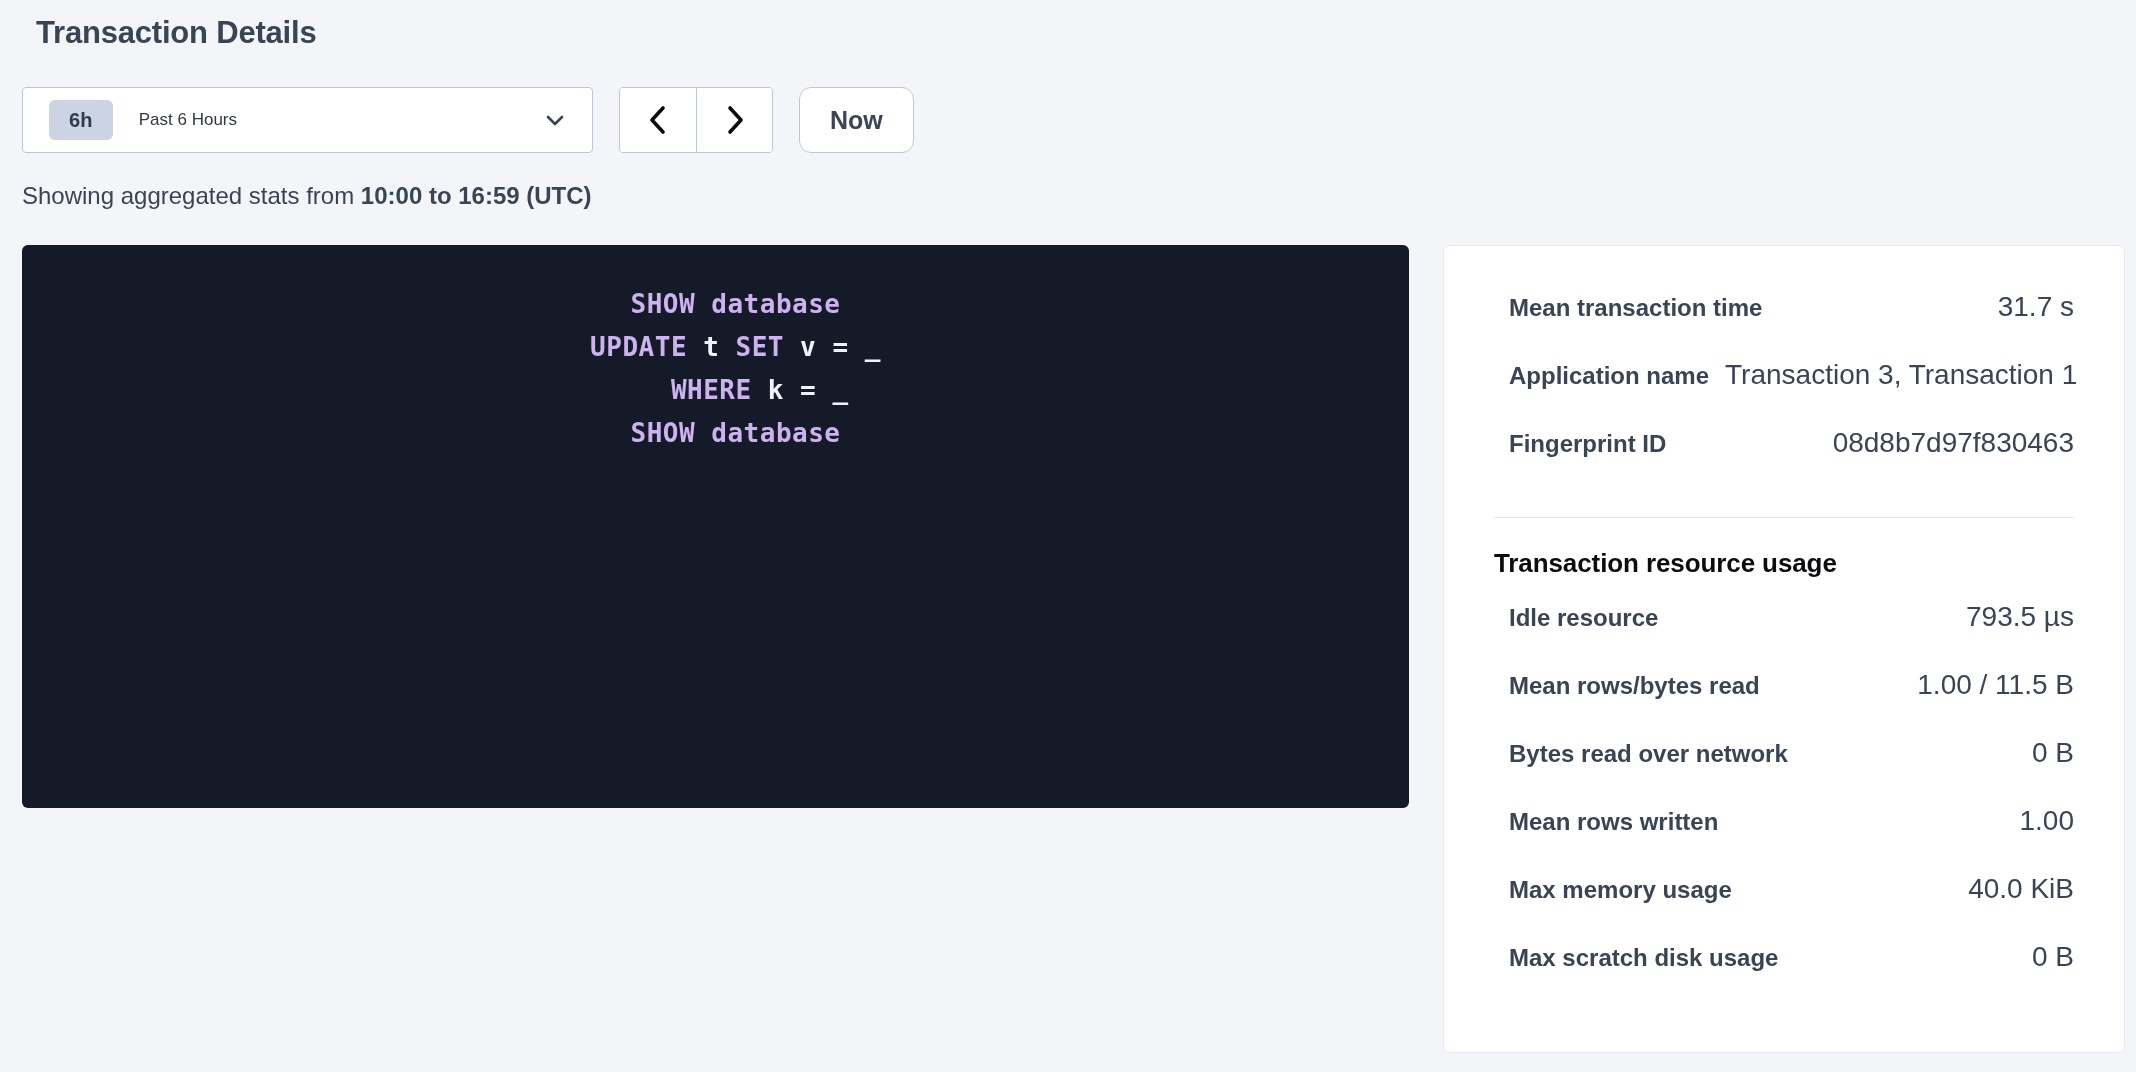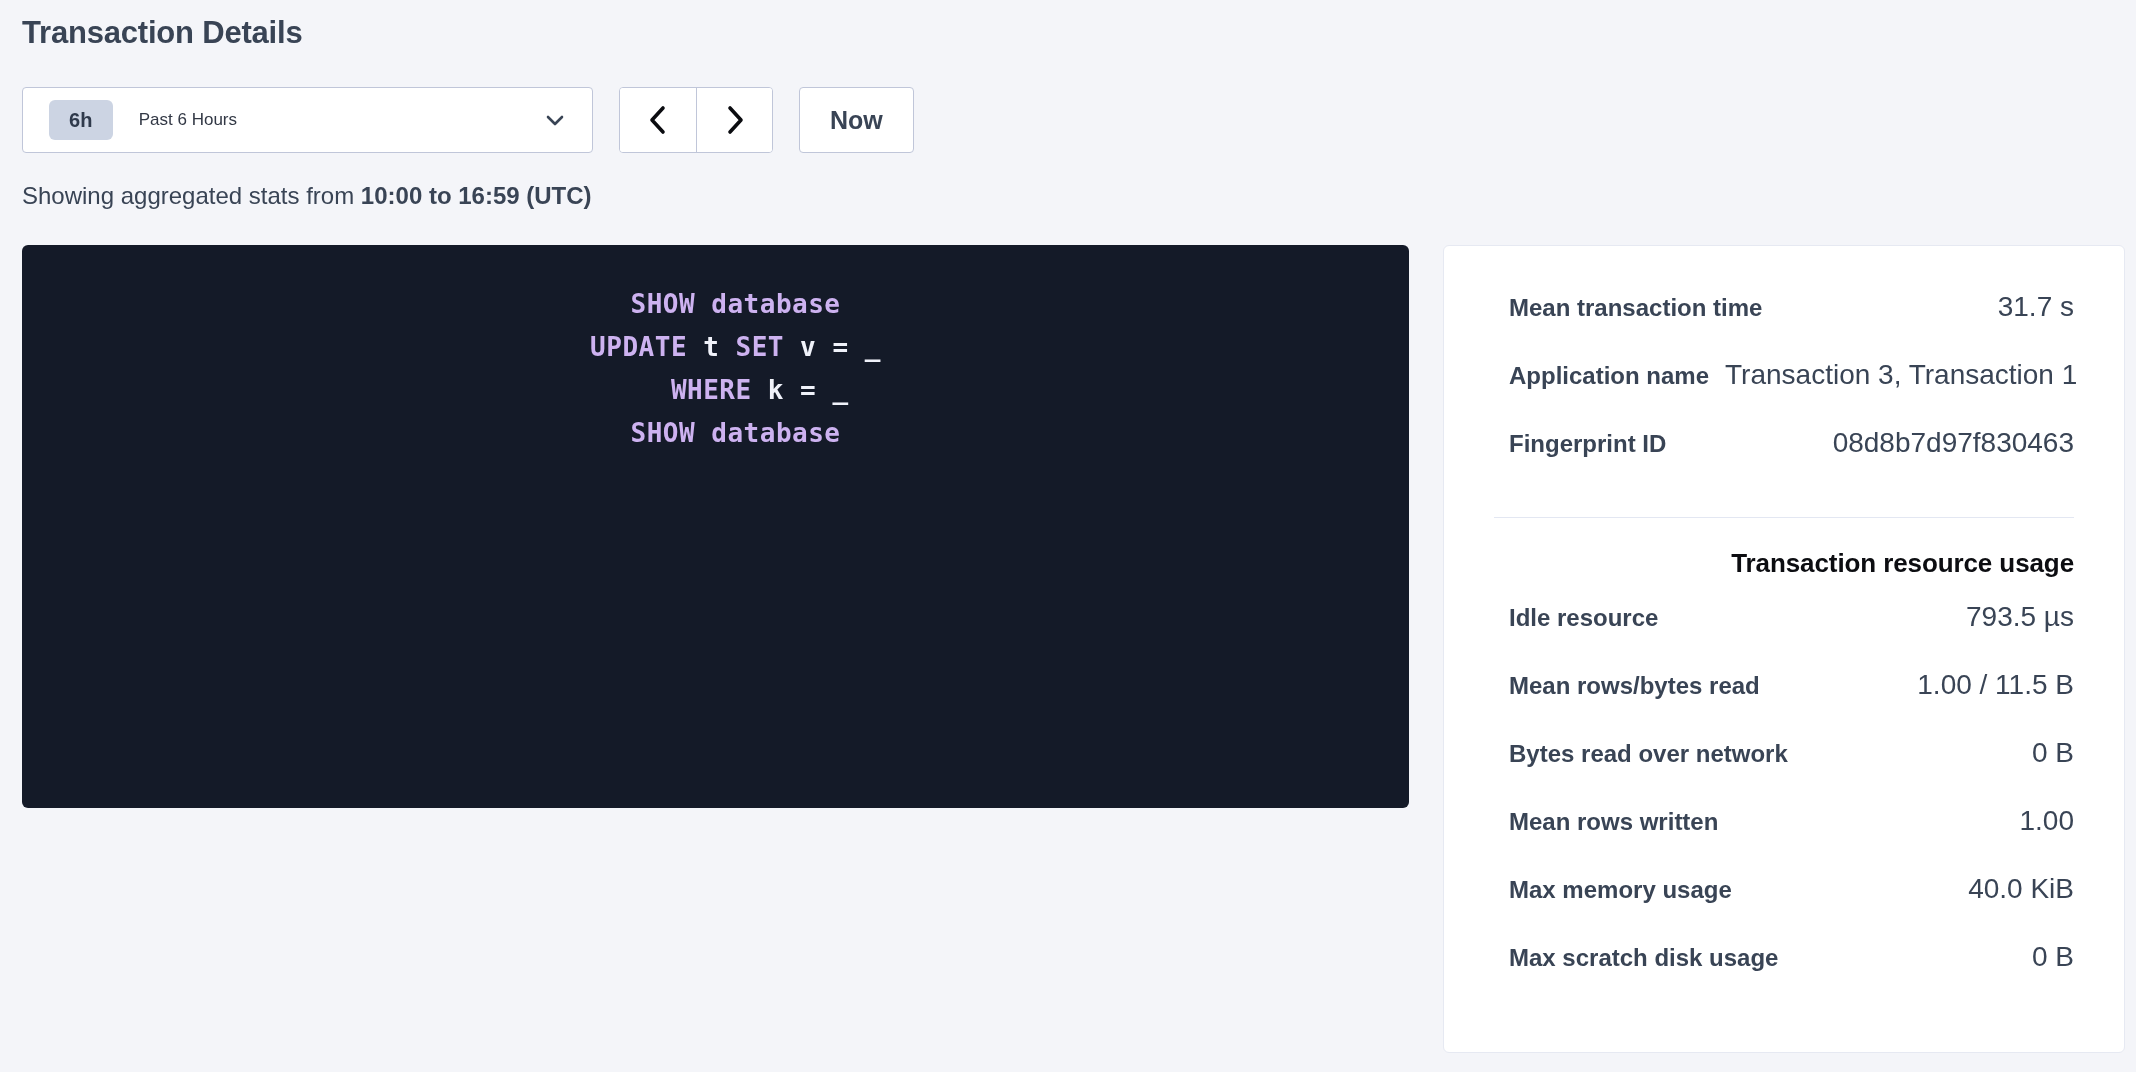--- a/index.html
+++ b/index.html
@@ -16,21 +16,21 @@
     position: relative;
     width: 2136px;
     height: 1072px;
     background: #f4f5f9;
     overflow: hidden;
   }
 
   
   .page-title {
     position: absolute;
-    left: 22px;
+    left: 36px;
     top: 12px;
     font-size: 31px;
     font-weight: 700;
     color: #394455;
     letter-spacing: -0.2px;
     line-height: 42px;
   }
 
   
   .toolbar {
@@ -100,21 +100,21 @@
     padding: 0;
   }
   .nav-btn + .nav-btn { border-left: 1px solid #c0c6d9; }
   .nav-btn svg { display: block; }
 
   .now-btn {
     height: 66px;
     padding: 0 30px;
     background: #ffffff;
     border: 1px solid #c0c6d9;
-    border-radius: 4px;
+    border-radius: 12px;
     font-family: "Liberation Sans", sans-serif;
     font-size: 25px;
     font-weight: 700;
     color: #394455;
     cursor: pointer;
     line-height: 64px;
   }
 
   .stats-note {
     position: absolute;
@@ -196,21 +196,20 @@
     margin: 21px 0 28px 0;
   }
 
   .section-title {
     font-size: 26px;
     font-weight: 700;
     color: #0c0d11;
     line-height: 34px;
     margin-bottom: 22px;
     letter-spacing: -0.1px;
-    text-align: right;
   }
 </style>
 </head>
 <body>
 
 <div class="page">
 
   <div class="page-title">Transaction Details</div>
 
   <div class="toolbar">

